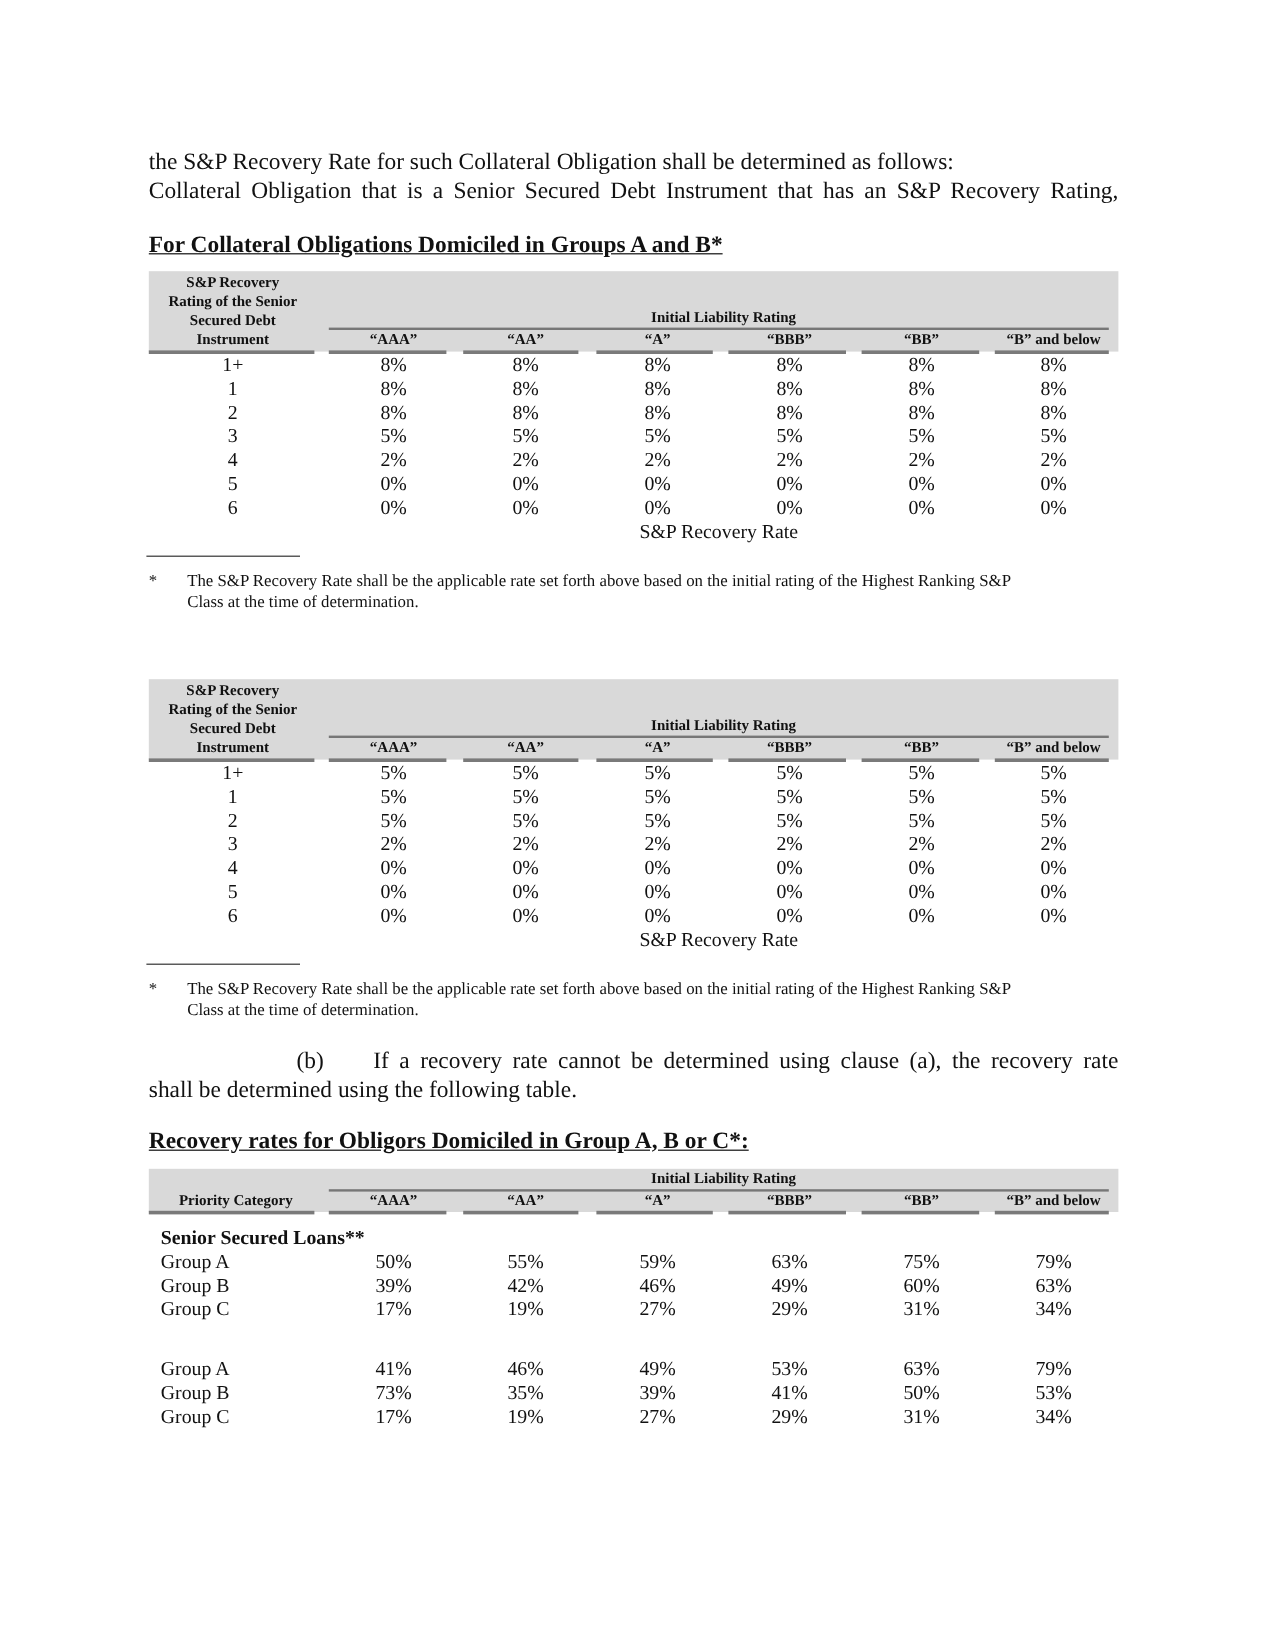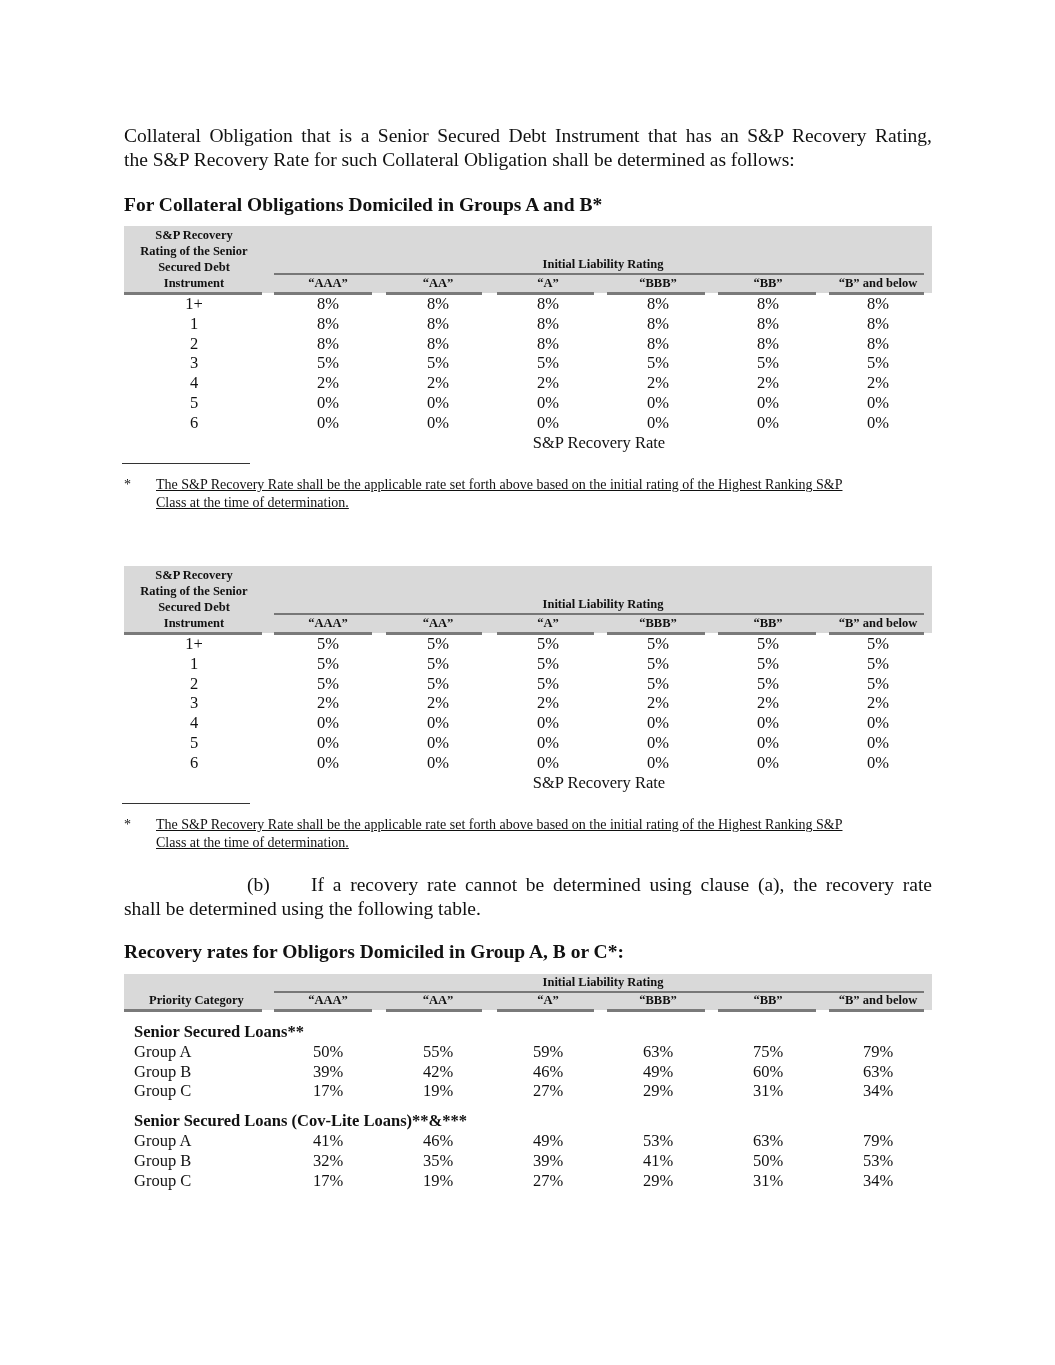--- a/index.html
+++ b/index.html
@@ -1,55 +1,55 @@
 <!DOCTYPE html>
 <html><head>
 <meta charset="utf-8">
 <style>
   html, body { margin: 0; padding: 0; background: #ffffff; }
   body { width: 1055px; height: 1365px; position: relative; font-family: "Liberation Serif", serif; color: #111; }
   .page { position: absolute; left: 0; top: 0; width: 1055px; height: 1365px; }
 
   .para { position: absolute; left: 124px; width: 808px; font-size: 19.5px; line-height: 24px; text-align: justify; }
   .para .line { display: block; white-space: nowrap; }
-  .heading { position: absolute; left: 124px; font-size: 19.5px; font-weight: bold; white-space: nowrap; }
+  .heading { position: absolute; left: 124px; font-size: 19.5px; font-weight: bold; white-space: nowrap; text-decoration: underline; }
 
   
   .tbl { position: absolute; left: 124px; width: 808px; }
   .hdr { position: relative; background: #d9d9d9; width: 808px; }
   .hdr .rowlabel { position: absolute; left: 0; width: 140px; text-align: center; font-weight: bold; font-size: 12.5px; line-height: 16px; }
   .hdr .ilr { position: absolute; left: 150px; width: 658px; text-align: center; font-weight: bold; font-size: 12.5px; }
   .hdr .ilr-rule { position: absolute; left: 150px; width: 650px; height: 2px; background: #777; }
   .hdr .col { position: absolute; text-align: center; font-weight: bold; font-size: 12.5px; }
   .rule { position: absolute; height: 3px; background: #7a7a7a; }
 
   .body-row { position: absolute; left: 0; width: 808px; height: 20px; font-size: 16.5px; }
   .body-row .cell { position: absolute; width: 100px; text-align: center; }
   .body-row .lbl { position: absolute; left: 0; width: 140px; text-align: center; }
   .caption { position: absolute; left: 150px; width: 650px; text-align: center; font-size: 16.5px; }
 
   .fn-rule { position: absolute; left: 122px; width: 128px; height: 1px; background: #333; }
   .fn { position: absolute; left: 124px; width: 808px; font-size: 14px; line-height: 18px; }
   .fn .star { position: absolute; left: 0; top: 0; }
   .fn .txt { position: absolute; left: 32px; width: 776px; text-align: justify; }
-  .fn .txt .line { display: block; white-space: nowrap; text-decoration: underline; }
+  .fn .txt .line { display: block; white-space: nowrap; }
 
   .sec-label { position: absolute; left: 10px; font-weight: bold; font-size: 16.5px; white-space: nowrap; }
   .grp-row { position: absolute; left: 0; width: 808px; height: 20px; font-size: 16.5px; }
   .grp-row .glbl { position: absolute; left: 10px; }
   .grp-row .cell { position: absolute; width: 100px; text-align: center; }
 </style>
 </head>
 <body>
 
 <div class="page">
 
   <div class="para" style="top:124px;">
+    <span class="line">the S&amp;P Recovery Rate for such Collateral Obligation shall be determined as follows:</span>
     <span class="line" style="text-align-last:justify;">Collateral Obligation that is a Senior Secured Debt Instrument that has an S&amp;P Recovery Rating,</span>
-    <span class="line">the S&amp;P Recovery Rate for such Collateral Obligation shall be determined as follows:</span>
   </div>
 
   <div class="heading" style="top:194px;">For Collateral Obligations Domiciled in Groups A and B*</div>
   <div id="tbl-ab" class="tbl" style="top:226px;">
       <div class="hdr" style="height: 67px;">
         <div class="rowlabel" style="top: 1px;">
           <div>S&amp;P Recovery</div>
           <div>Rating of the Senior</div>
           <div>Secured Debt</div>
           <div>Instrument</div>
@@ -291,33 +291,32 @@
       </div>
       <div class="grp-row" style="top: 107.4px;">
         <div class="glbl">Group C</div>
         <div class="cell" style="left: 154px;">17%</div>
         <div class="cell" style="left: 264px;">19%</div>
         <div class="cell" style="left: 374px;">27%</div>
         <div class="cell" style="left: 484px;">29%</div>
         <div class="cell" style="left: 594px;">31%</div>
         <div class="cell" style="left: 704px;">34%</div>
       </div>
-      <div class="sec-label" style="top: 137.2px;">Senior Secured Loans (Cov-Lite Loans)**&amp;***</div>
       <div class="grp-row" style="top: 157px;">
         <div class="glbl">Group A</div>
         <div class="cell" style="left: 154px;">41%</div>
         <div class="cell" style="left: 264px;">46%</div>
         <div class="cell" style="left: 374px;">49%</div>
         <div class="cell" style="left: 484px;">53%</div>
         <div class="cell" style="left: 594px;">63%</div>
         <div class="cell" style="left: 704px;">79%</div>
       </div>
       <div class="grp-row" style="top: 176.8px;">
         <div class="glbl">Group B</div>
-        <div class="cell" style="left: 154px;">32%</div>
+        <div class="cell" style="left: 154px;">73%</div>
         <div class="cell" style="left: 264px;">35%</div>
         <div class="cell" style="left: 374px;">39%</div>
         <div class="cell" style="left: 484px;">41%</div>
         <div class="cell" style="left: 594px;">50%</div>
         <div class="cell" style="left: 704px;">53%</div>
       </div>
       <div class="grp-row" style="top: 196.6px;">
         <div class="glbl">Group C</div>
         <div class="cell" style="left: 154px;">17%</div>
         <div class="cell" style="left: 264px;">19%</div>

